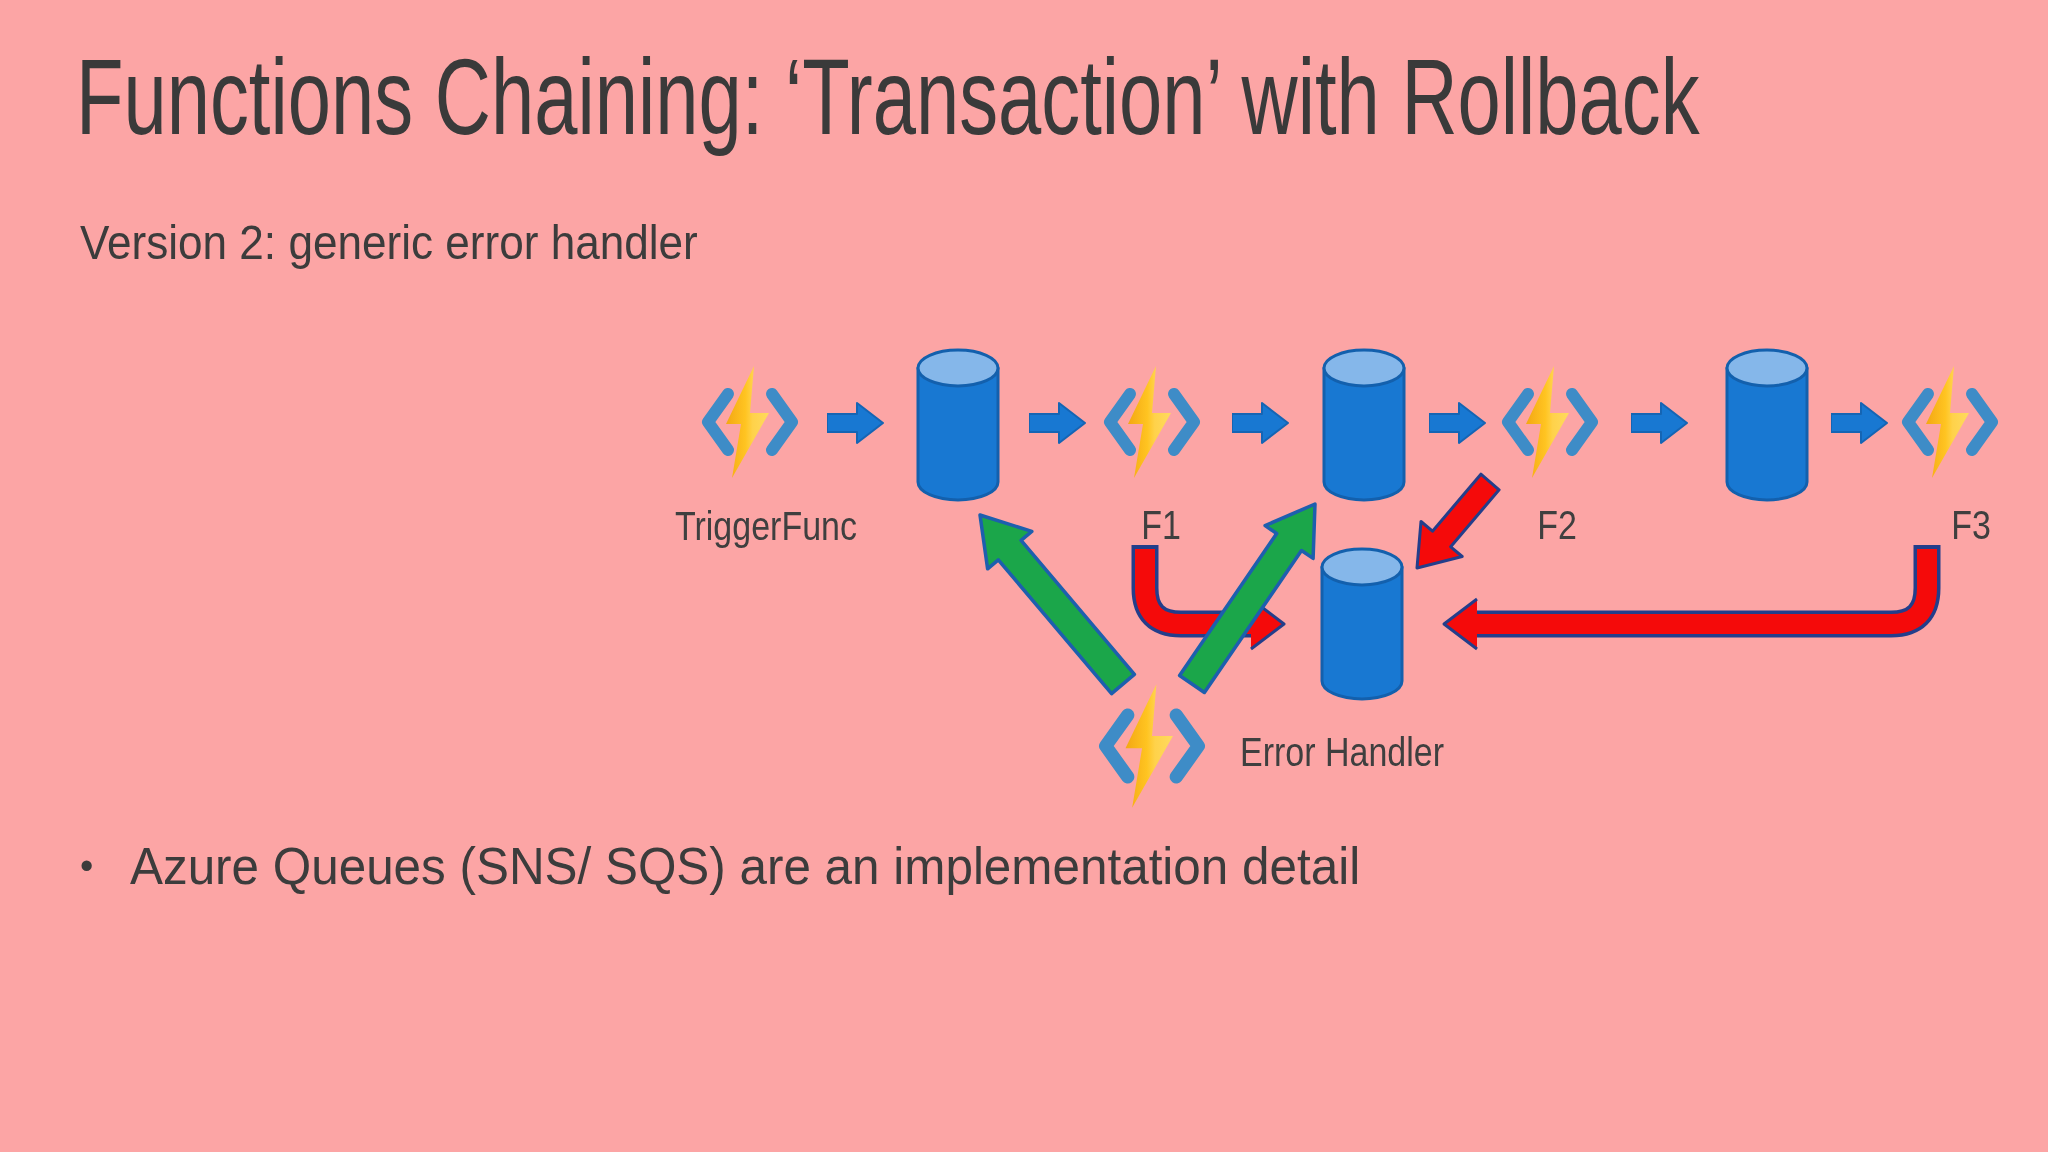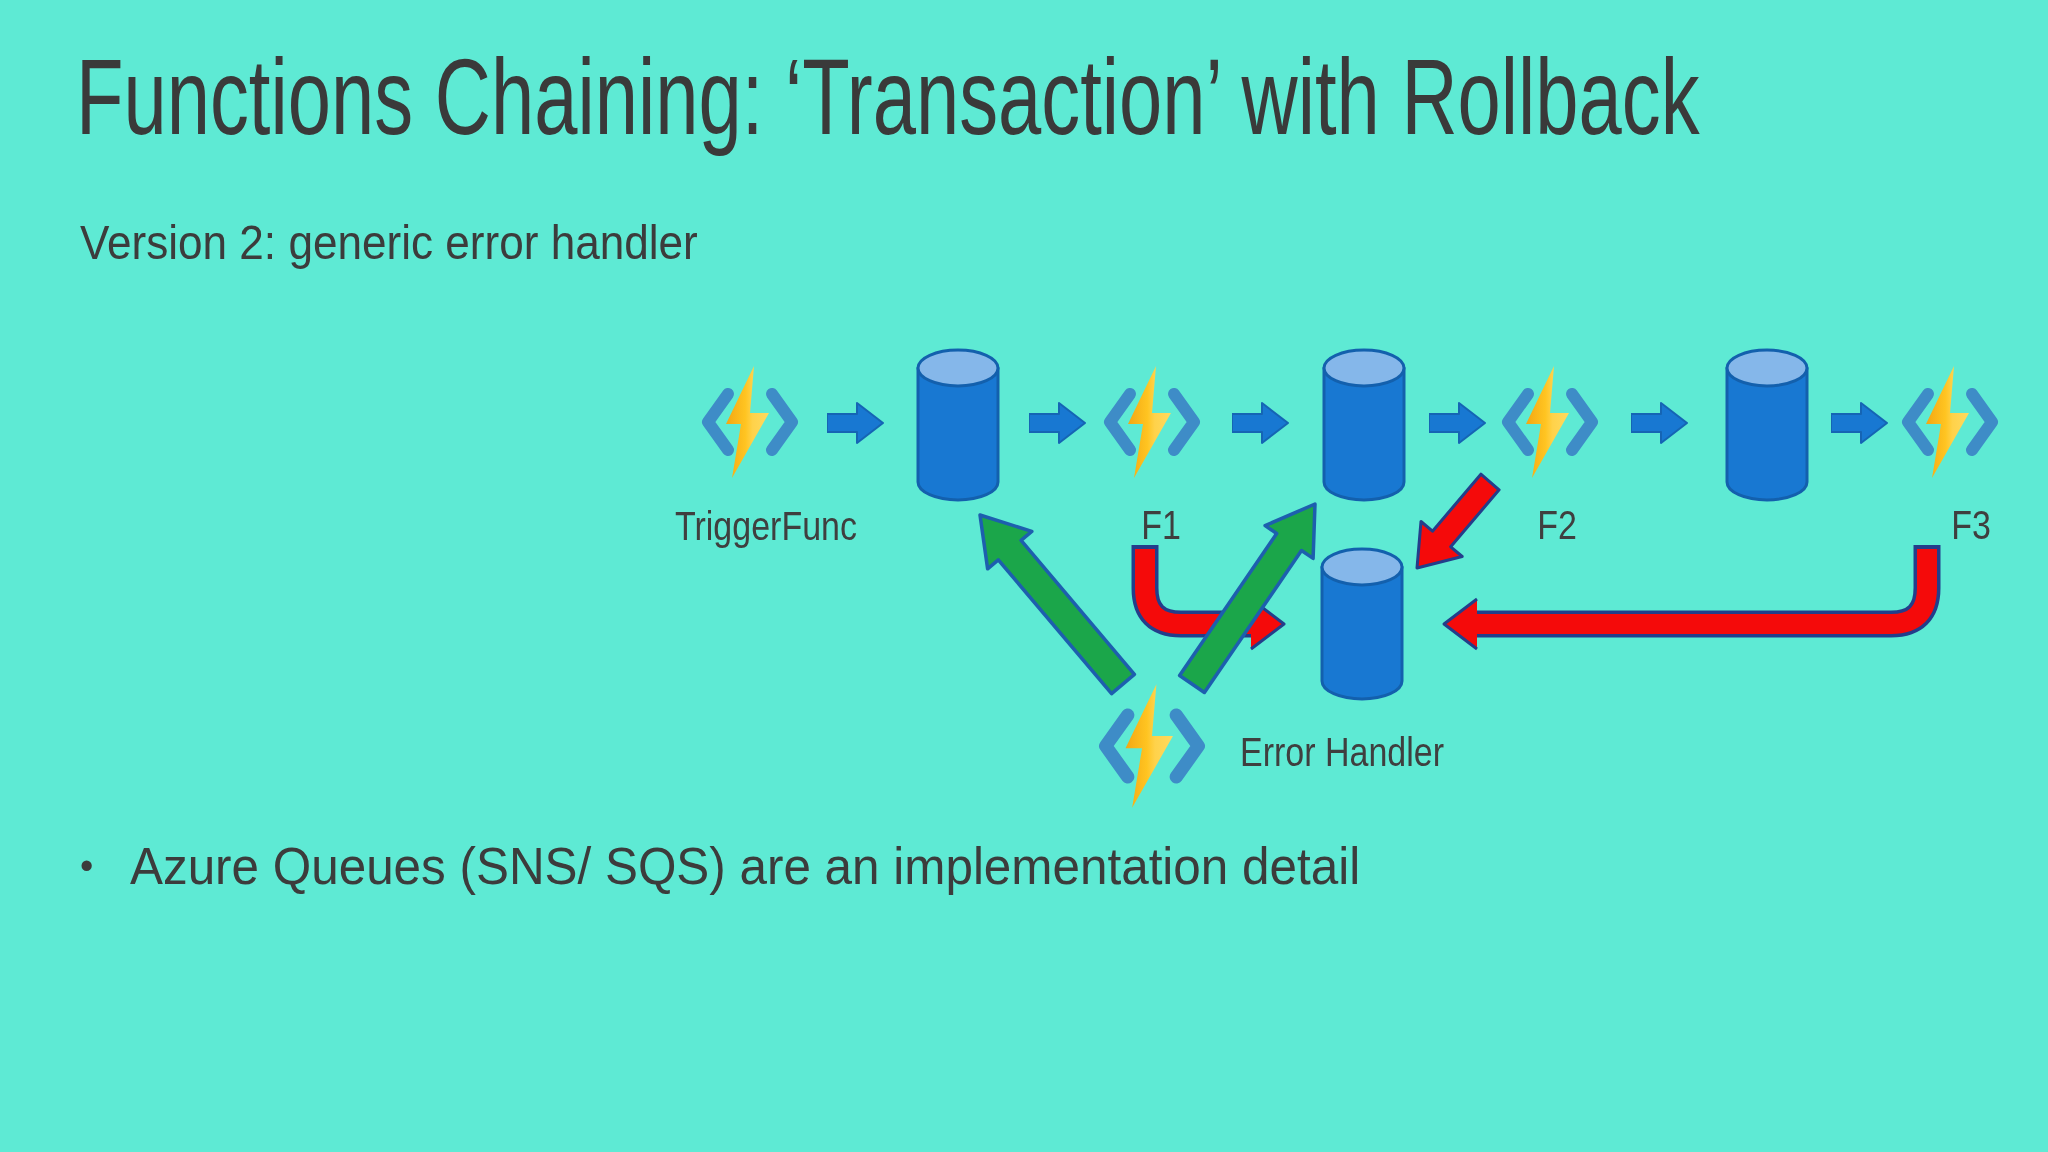--- a/index.html
+++ b/index.html
@@ -1,17 +1,17 @@
 <!DOCTYPE html>
 <html><head>
 <meta charset="utf-8">
 <style>
   html,body{margin:0;padding:0;background:#fff;}
   .slide{
-    position:relative;width:2048px;height:1152px;background:#5eead4;overflow:hidden;
+    position:relative;width:2048px;height:1152px;background:#fca5a5;overflow:hidden;
     font-family:"Liberation Sans","DejaVu Sans",sans-serif;color:#3c3c3c;
   }
   .abs{position:absolute;white-space:nowrap;}
   .title{
     left:76px;top:34px;font-size:108px;font-weight:400;color:#3a3a3a;
     transform:scaleX(0.72);transform-origin:0 0;letter-spacing:0;
   }
   .subtitle{
     left:80px;top:214px;font-size:49px;color:#3c3c3c;
     transform:scaleX(0.90);transform-origin:0 0;

